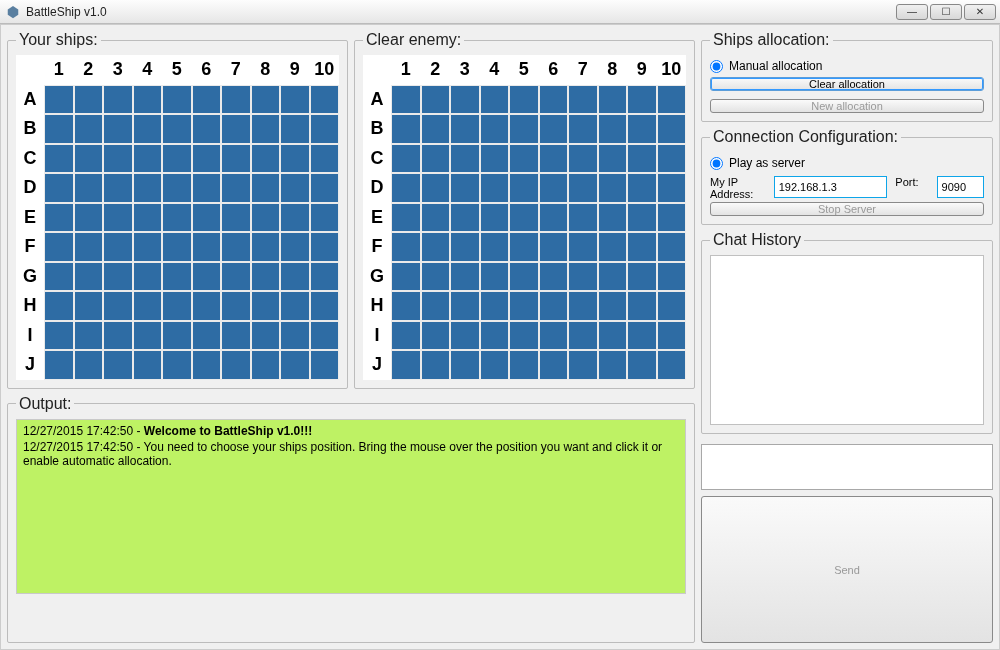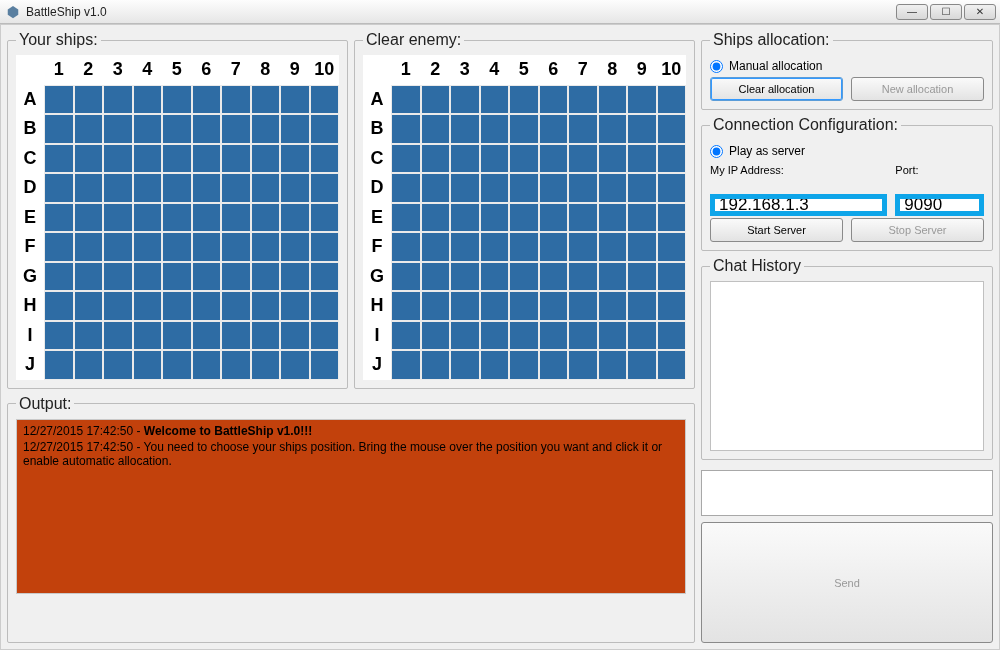--- a/index.html
+++ b/index.html
@@ -47,43 +47,43 @@
       display: flex; align-items: center; justify-content: center;
       font-family: Arial, sans-serif;
     }
     .board .row-head { font-size: 18px; }
     .board .cell {
       background: #2e6ca4;
       border: 1px solid #eaeaea;
       aspect-ratio: 1/1;
     }
     fieldset.output { flex: 1; }
-    .output-body { background: #c2410c; border: 1px solid #c9c9c9; height: 175px; padding: 4px 6px; font-size: 12px; overflow: auto; }
+    .output-body { background: #bef264; border: 1px solid #c9c9c9; height: 175px; padding: 4px 6px; font-size: 12px; overflow: auto; }
     .log-line { margin: 0 0 2px; }
     .log-line .ts { }
     .log-line .bold { font-weight: bold; }
     .radio-row { display: flex; align-items: flex-end; gap: 6px; margin: 4px 0; }
     .radio-row input { margin: 0; }
-    .btn-row { display: flex; gap: 8px; margin-top: 2px; }
+    .btn-row { display: flex; gap: 8px; margin-top: 2px; flex-direction: column; }
     button.std {
       font-family: inherit; font-size: 11px;
       height: 24px; border: 1px solid #8a8a8a; border-radius: 3px;
       background: linear-gradient(#fafafa,#e3e3e3);
       padding: 0 8px; cursor: default; flex: 1;
     }
     button.std:disabled { color: #999; }
     button.primary-focused { box-shadow: 0 0 0 1px #3399ff inset; border-color: #5b9dd9; }
     .conn-row { display: flex; gap: 8px; margin-top: 6px; }
-    .field-col { display: flex; flex-direction: column; gap: 18px; }
+    .field-col { display: flex; flex-direction: row; gap: 18px; }
     .field-col.ip { flex: 2; }
     .field-col.port { flex: 1; }
     .field-col label { font-size: 11px; }
     input.text {
-      height: 22px; border: 5px solid #0ea5e9; background: #fff;
-      padding: 0 4px; font-family: inherit; font-size: 17px; width: 100%;
+      height: 22px; border: 1px solid #0ea5e9; background: #fff;
+      padding: 0 4px; font-family: inherit; font-size: 11px; width: 100%;
     }
     .chat-fieldset { flex: 1; display: flex; flex-direction: column; }
     .chat-history { flex: 1; background: #fff; border: 1px solid #c0c0c0; min-height: 170px; }
     .chat-input {
       height: 46px; border: 1px solid #a8a8a8; background: #fff; margin-top: 4px;
     }
     .send-btn { width: 100%; }
   </style>
 </head>
 <body>
@@ -394,21 +394,20 @@
           <div class="field-col ip">
             <label>My IP Address:</label>
             <input class="text" value="192.168.1.3" style="">
           </div>
           <div class="field-col port">
             <label>Port:</label>
             <input class="text" value="9090" style="">
           </div>
         </div>
         <div class="btn-row">
-          <button class="std">Start Server</button>
           <button class="std" id="stop-server-btn" disabled="">Stop Server</button>
         </div>
       </fieldset>
 
       <fieldset class="group chat-fieldset">
         <legend>Chat History</legend>
         <div class="chat-history"></div>
       </fieldset>
       <div class="chat-input"></div>
       <button class="std send-btn" id="send-btn" disabled="">Send</button>

